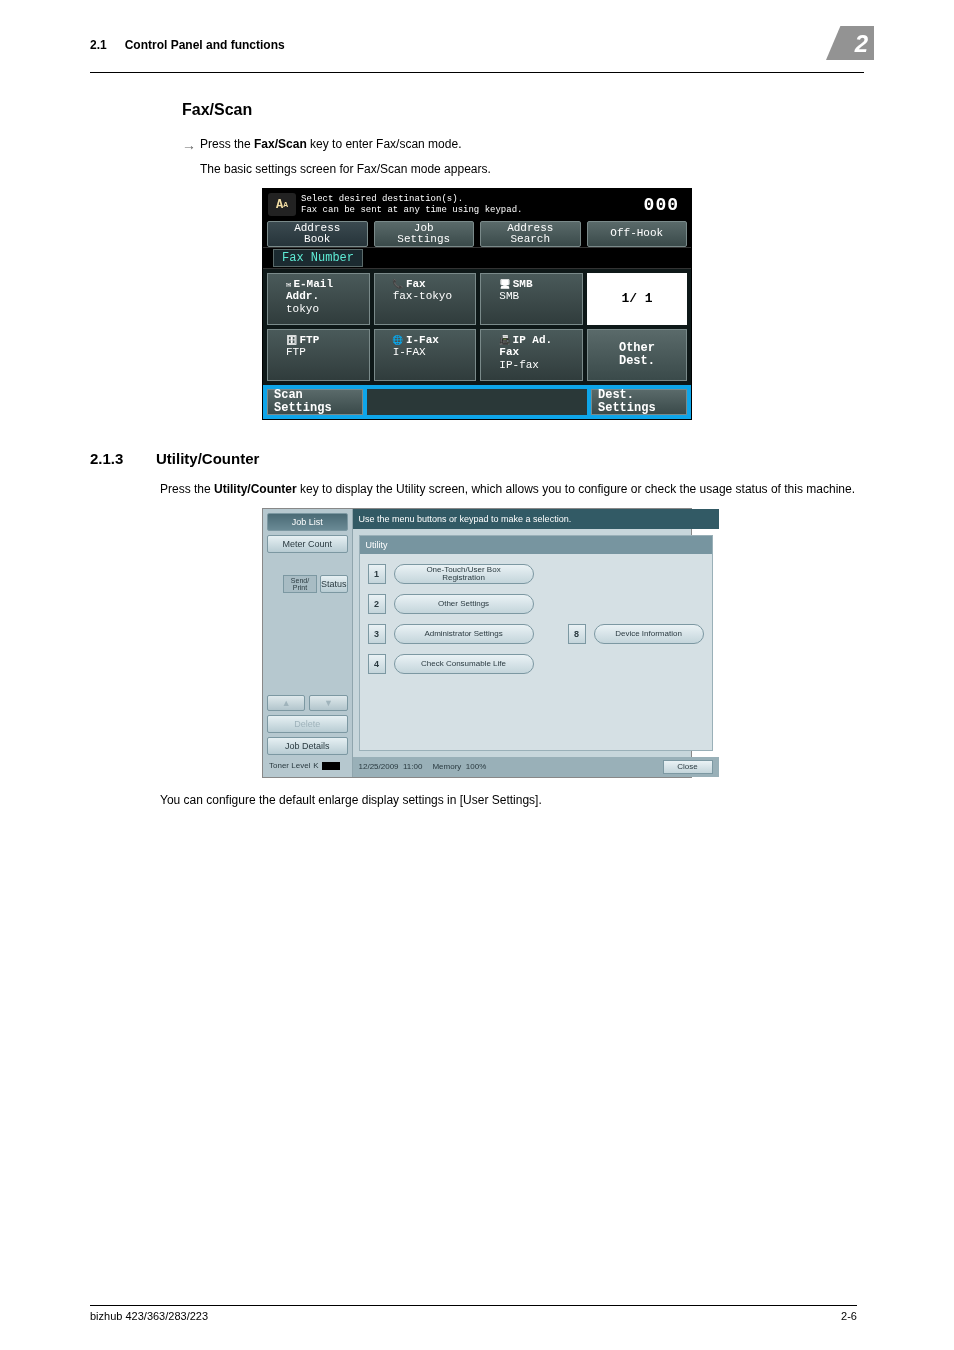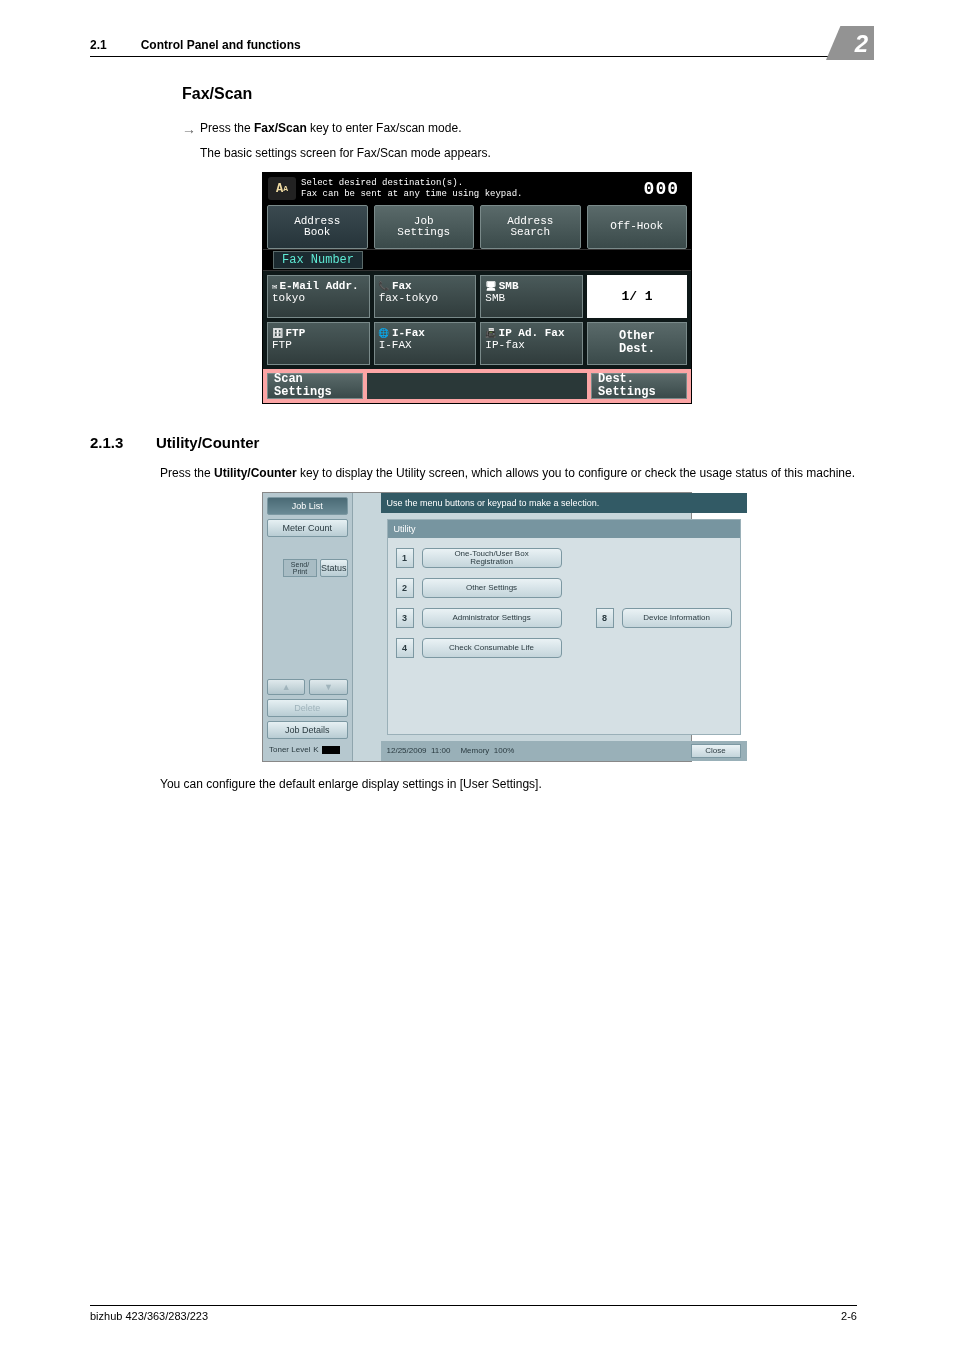--- a/index.html
+++ b/index.html
@@ -1,20 +1,20 @@
 <!DOCTYPE html>
 <html><head>
 <meta charset="utf-8">
 <style>
   * { box-sizing: border-box; margin: 0; padding: 0; }
   html, body { width: 954px; height: 1350px; background: #fff; font-family: Arial, Helvetica, sans-serif; color: #000; }
   .page { width: 954px; height: 1350px; position: relative; padding: 38px 90px 30px 90px; }
 
   
-  .hdr { display: flex; align-items: baseline; border-bottom: 1px solid #000; padding-bottom: 4px; gap: 16px; }
+  .hdr { display: flex; align-items: baseline; border-bottom: 1px solid #000; padding-bottom: 20px; }
   .hdr-sec { font-size: 12px; font-weight: bold; margin-right: 18px; }
   .hdr-title { font-size: 12px; font-weight: bold; flex: 1; }
   .hdr-badge { position: absolute; right: 80px; top: 26px; width: 48px; height: 34px; background: #939393; color: #fff; font-size: 24px; font-weight: bold; font-style: italic; display: flex; align-items: flex-end; justify-content: flex-end; padding: 0 6px 2px 0; clip-path: polygon(30% 0, 100% 0, 100% 100%, 0 100%); }
 
   
   .content { padding-top: 28px; }
   .h3 { font-size: 16px; font-weight: bold; margin-left: 92px; margin-bottom: 18px; }
   .arrow-row { display: flex; margin-left: 92px; margin-bottom: 8px; font-size: 12px; }
   .arrow-icon { width: 18px; font-size: 14px; color: #666; font-weight: bold; }
   .body-text { font-size: 12px; margin-left: 110px; margin-bottom: 10px; line-height: 1.4; }
@@ -24,58 +24,58 @@
   .sec-row { display: flex; align-items: baseline; margin-top: 30px; margin-bottom: 14px; }
   .sec-num { font-size: 15px; font-weight: bold; width: 66px; }
   .sec-title { font-size: 15px; font-weight: bold; }
 
   
   .shot1 { width: 430px; height: 232px; margin: 6px auto 12px auto; background: #000; display: flex; flex-direction: column; border: 1px solid #000; font-family: "Courier New", monospace; }
   .s1-top { height: 32px; background: #000; display: flex; align-items: center; color: #fff; font-size: 9px; }
   .s1-zoom { width: 28px; height: 23px; background: #222; border-radius: 3px; margin: 0 5px; display:flex; align-items:center; justify-content:center; color:#f1dca3; font-weight:bold; font-size:12px; }
   .s1-top-text { flex:1; line-height: 1.2; }
   .s1-counter { font-size: 18px; font-weight: bold; padding-right: 12px; letter-spacing: 1px; color:#fff; }
-  .s1-tabs { height: 44px; display:flex; gap:6px; padding: 0 4px; background:#000; }
+  .s1-tabs { height: 26px; display:flex; gap:6px; padding: 0 4px; background:#000; }
   .s1-tab, .s1-btn { background: linear-gradient(#5a6a6a,#3a4a4a); color:#fff; font-size:11px; display:flex; align-items:center; justify-content:center; border:1px solid #7a8a8a; border-radius:2px; line-height:1; text-align:center; }
   .s1-tab { flex:1; }
   .s1-tab.active { background: linear-gradient(#3b4a50,#26343a); }
   .s1-offhook { width: 96px; }
   .s1-faxnum { height:22px; background:#000; color:#5eead4; font-size:12px; padding:3px 10px; border-bottom:1px solid #333; border-top:1px solid #333; }
   .s1-faxnum span { background:#1b2a30; padding:1px 8px; border:1px solid #5a6a6a; }
   .s1-grid { flex:1; background:#0e1818; display:grid; grid-template-columns: 1fr 1fr 1fr 100px; grid-template-rows: 1fr 1fr; gap:4px; padding:4px; }
-  .s1-cell { background: linear-gradient(#4a5a5a,#303c3c); color:#fff; font-size:11px; border:1px solid #7a8a8a; padding:4px 4px; display:flex; flex-direction:column; justify-content:flex-start; line-height:1.15; }
+  .s1-cell { background: linear-gradient(#4a5a5a,#303c3c); color:#fff; font-size:11px; border:1px solid #7a8a8a; padding:4px 18px; display:flex; flex-direction:column; justify-content:flex-start; line-height:1.15; }
   .s1-cell .l1 { font-weight:bold; }
   .s1-pg { background:#fff; color:#000; font-size:13px; font-weight:bold; display:flex; align-items:center; justify-content:center; }
   .s1-other { background: linear-gradient(#5a6a6a,#3a4a4a); color:#fff; font-size:12px; display:flex; flex-direction:column; align-items:center; justify-content:center; border:1px solid #7a8a8a; font-weight:bold; line-height:1.1; }
-  .s1-bottom { height:34px; background:#fca5a5; display:flex; gap:4px; padding:4px; }
+  .s1-bottom { height:34px; background:#0ea5e9; display:flex; gap:4px; padding:4px; }
   .s1-scan, .s1-dest { width:96px; background: linear-gradient(#5a6a6a,#3a4a4a); color:#fff; font-size:12px; font-weight:bold; display:flex; flex-direction:column; align-items:flex-start; justify-content:center; padding:0 6px; border:1px solid #7a8a8a; line-height:1.1; }
   .s1-mid { flex:1; background:#2a3838; }
   .ic { font-size:9px; margin-right:2px; }
 
   
   .shot2 { width: 430px; height: 270px; margin: 6px auto 14px auto; background: #c7d6db; border:1px solid #888; display:flex; font-family: Arial, sans-serif; font-size:9px; color:#2a3a40; }
   .s2-side { width: 96px; background:#b6c8cf; display:flex; flex-direction:column; padding:4px; gap:4px; border-right:1px solid #8fa5ad; }
   .s2-sbtn { height:18px; background: linear-gradient(#e6f0f3,#b8ccd3); border:1px solid #7c98a2; border-radius:2px; display:flex; align-items:center; justify-content:center; font-size:9px; }
   .s2-sbtn.sel { background: linear-gradient(#4a6a75,#6a8a95); color:#fff; }
   .s2-spacer { flex:1; }
   .s2-arrows { display:flex; gap:4px; }
   .s2-ar { flex:1; height:16px; background: linear-gradient(#dfe9ec,#b2c5cc); border:1px solid #7c98a2; border-radius:2px; display:flex; align-items:center; justify-content:center; color:#a0b4bc; }
   .s2-stat { display:flex; gap:3px;padding-left:16px; }
   .s2-stat .lbl { width:34px; height:18px; background:#a8bcc4; border:1px solid #7c98a2; font-size:7px; display:flex; align-items:center; justify-content:center; text-align:center; line-height:1; }
   .s2-stat .btn { flex:1; }
   .s2-toner { height:14px; display:flex; align-items:center; gap:3px; font-size:8px; padding:0 2px; }
   .s2-toner .bar { width:18px; height:8px; background:#000; }
-  .s2-main { flex:1; display:flex; flex-direction:column;padding-left:28px; }
+  .s2-main { flex:1; display:flex; flex-direction:column; }
   .s2-hint { height:20px; background:#325a65; color:#fff; font-size:9px; display:flex; align-items:center; padding:0 6px; }
   .s2-panel { flex:1; background:#d5e0e4; margin:6px; border:1px solid #9ab0b8; display:flex; flex-direction:column; }
   .s2-ptitle { height:18px; background:#7795a0; color:#fff; font-size:9px; display:flex; align-items:center; padding:0 6px; }
   .s2-items { flex:1; padding:10px 8px; display:flex; flex-direction:column; gap:10px; }
   .s2-row { display:flex; gap:8px; align-items:center; }
   .s2-num { width:18px; height:20px; background: linear-gradient(#eaf2f5,#c4d5db); border:1px solid #7c98a2; display:flex; align-items:center; justify-content:center; font-size:9px; font-weight:bold; }
-  .s2-item { flex:0 0 140px; height:20px; background: linear-gradient(#eaf2f5,#c4d5db); border:1px solid #7c98a2; border-radius:4px; display:flex; align-items:center; justify-content:center; font-size:8px; text-align:center; line-height:1; }
+  .s2-item { flex:0 0 140px; height:20px; background: linear-gradient(#eaf2f5,#c4d5db); border:1px solid #7c98a2; border-radius:10px; display:flex; align-items:center; justify-content:center; font-size:8px; text-align:center; line-height:1; }
   .s2-foot { height:20px; background:#99b0b8; display:flex; align-items:center; padding:0 6px; font-size:8px; color:#2a3a40; gap:10px; }
   .s2-close { margin-left:auto; width:50px; height:14px; background: linear-gradient(#eaf2f5,#c4d5db); border:1px solid #7c98a2; display:flex; align-items:center; justify-content:center; font-size:8px; }
 
   
   .pfoot { position:absolute; left:90px; right:97px; bottom:28px; border-top:1px solid #000; padding-top:4px; display:flex; font-size:11px; }
   .pfoot .r { margin-left:auto; }
 </style>
 </head>
 <body>
 

